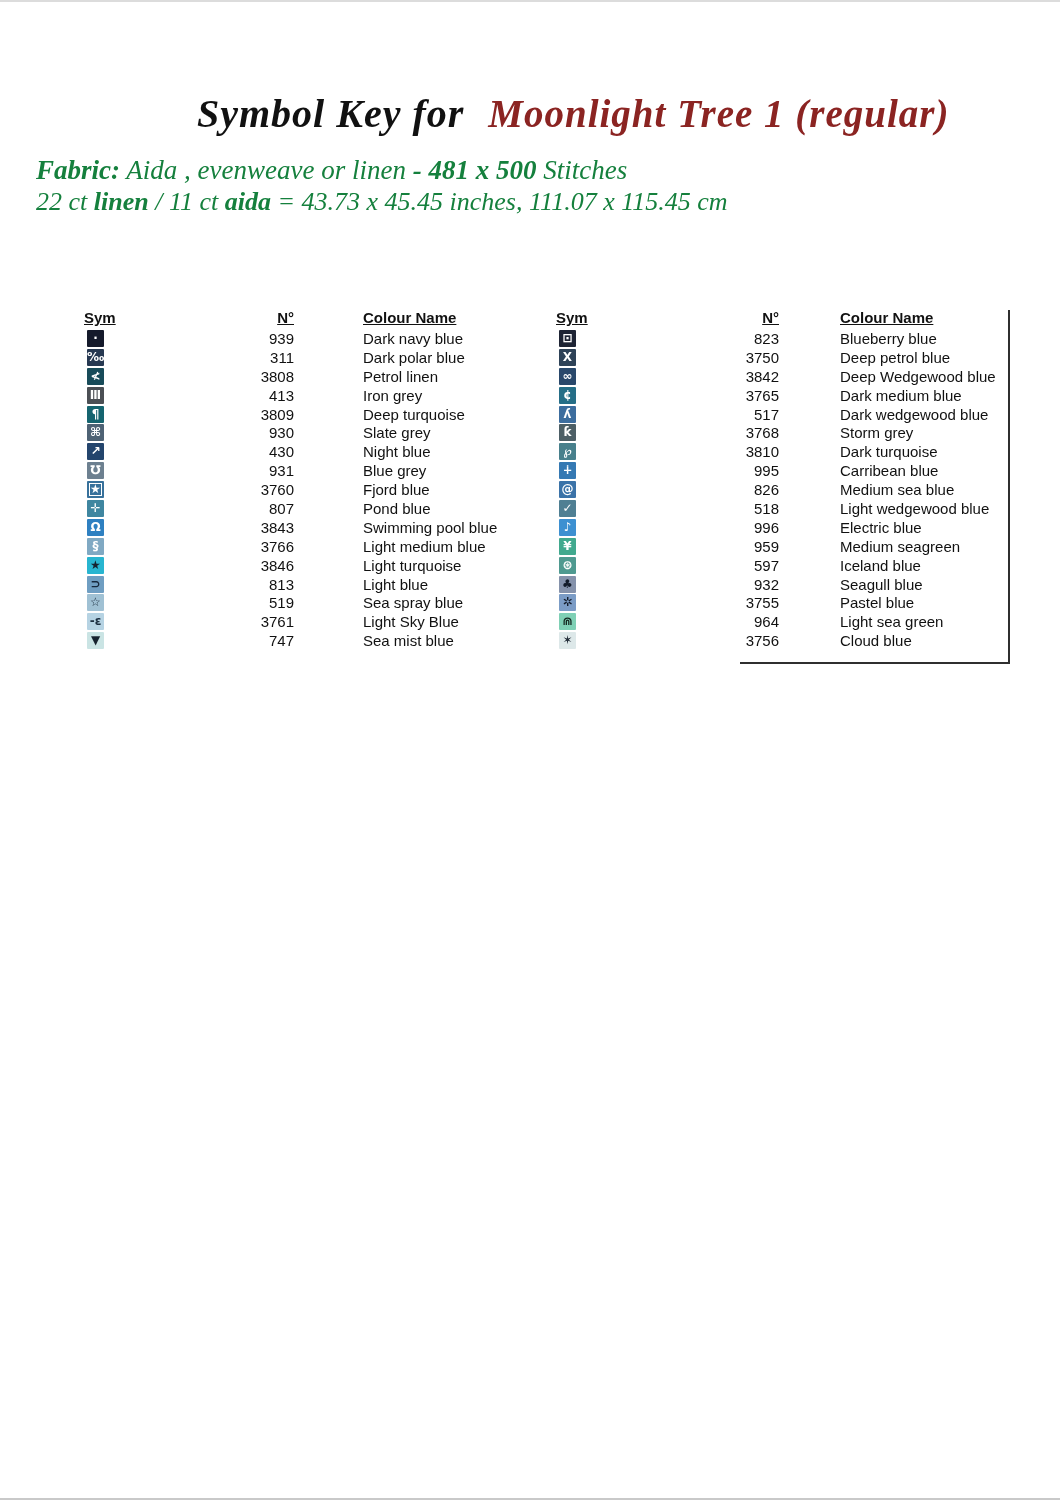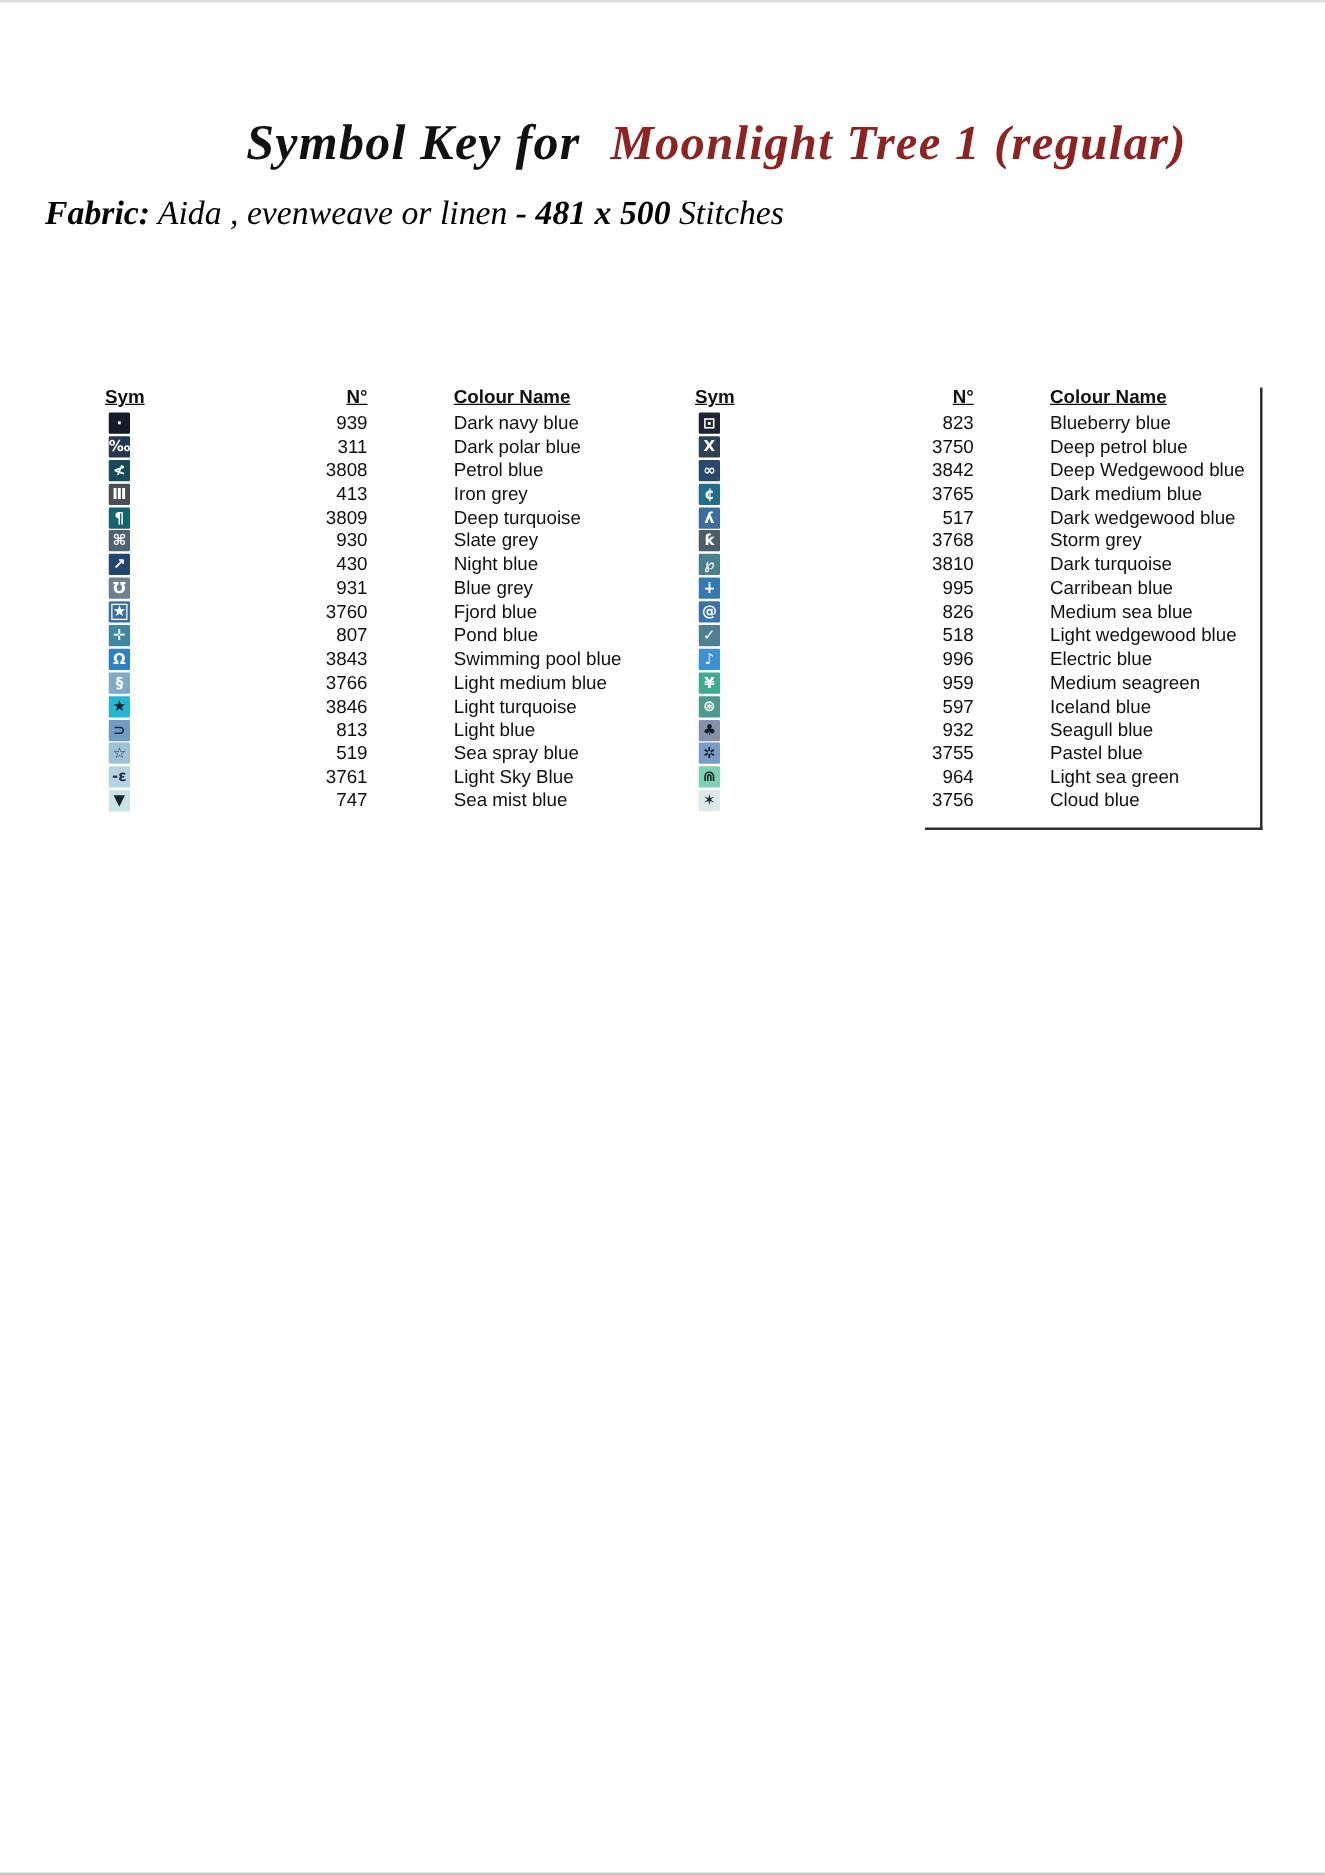--- a/index.html
+++ b/index.html
@@ -16,21 +16,21 @@
   .title{
     position:absolute;left:197px;top:90px;white-space:nowrap;
     font-family:"Liberation Serif",serif;font-style:italic;font-weight:bold;
     font-size:40px;letter-spacing:1px;
   }
   .title .t-red{margin-left:24px;font-size:39px;}
 
   
   .fabric{
     position:absolute;left:36px;top:155px;
-    font-family:"Liberation Serif",serif;font-style:italic;font-size:26px;color:#000000;
+    font-family:"Liberation Serif",serif;font-style:italic;font-size:26px;color:#15803d;
   }
   .fabric-line{height:31px;line-height:31px;white-space:nowrap;}
   .fabric-line.first{font-size:27px;}
   .fabric .b{font-weight:bold;}
 
   
   .key-table{position:absolute;top:309px;font-size:15px;}
   .key-table.left{left:84px;width:455px;}
   .key-table.right{left:556px;width:452px;}
   .trow{display:flex;align-items:center;height:18.9px;gap:39px;}
@@ -58,20 +58,21 @@
 
 <div class="page">
   <div class="scan-edge top"></div>
 
   <div class="title">
     <span class="t-black">Symbol Key for</span><span class="t-red" style="color: rgb(139, 36, 34);">Moonlight Tree 1 (regular)</span>
   </div>
 
   <div class="fabric">
       <div class="fabric-line first"><span class="b">Fabric:</span><span>  Aida , evenweave or  linen </span><span class="b">- 481 x 500</span><span> Stitches</span></div>
+      <div class="fabric-line"><span>22 ct </span><span class="b">linen</span><span> / 11 ct </span><span class="b">aida</span><span> = 43.73 x 45.45 inches, 111.07 x 115.45 cm</span></div>
     </div>
 
   <div class="key-table left">
       <div class="trow thead">
         <div class="col-sym hcell">Sym</div>
         <div class="col-num hcell">N°</div>
         <div class="col-name hcell">Colour Name</div>
       </div>
       <div class="trow">
         <div class="col-sym">
@@ -85,21 +86,21 @@
           <span class="swatch" style="background: rgb(38, 56, 81); color: rgb(255, 255, 255);">‰</span>
         </div>
         <div class="col-num">311</div>
         <div class="col-name">Dark polar blue</div>
       </div>
       <div class="trow">
         <div class="col-sym">
           <span class="swatch" style="background: rgb(24, 75, 89); color: rgb(255, 255, 255);">≮</span>
         </div>
         <div class="col-num">3808</div>
-        <div class="col-name">Petrol blue</div>
+        <div class="col-name">Petrol linen</div>
       </div>
       <div class="trow">
         <div class="col-sym">
           <span class="swatch" style="background: rgb(75, 79, 84); color: rgb(255, 255, 255);">Ⅲ</span>
         </div>
         <div class="col-num">413</div>
         <div class="col-name">Iron grey</div>
       </div>
       <div class="trow">
         <div class="col-sym">

